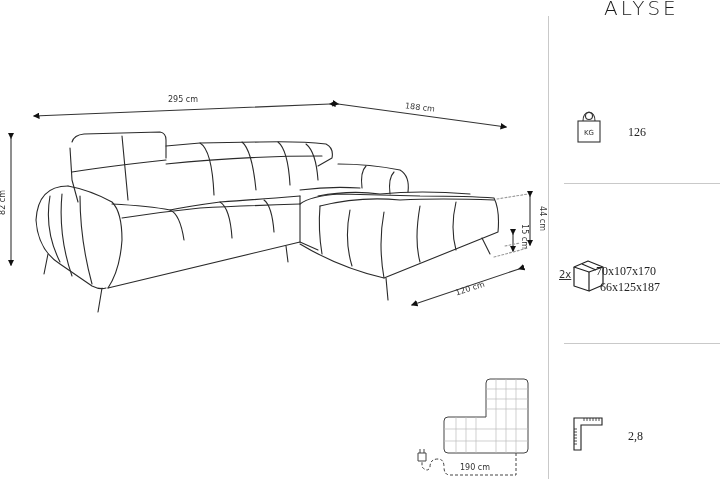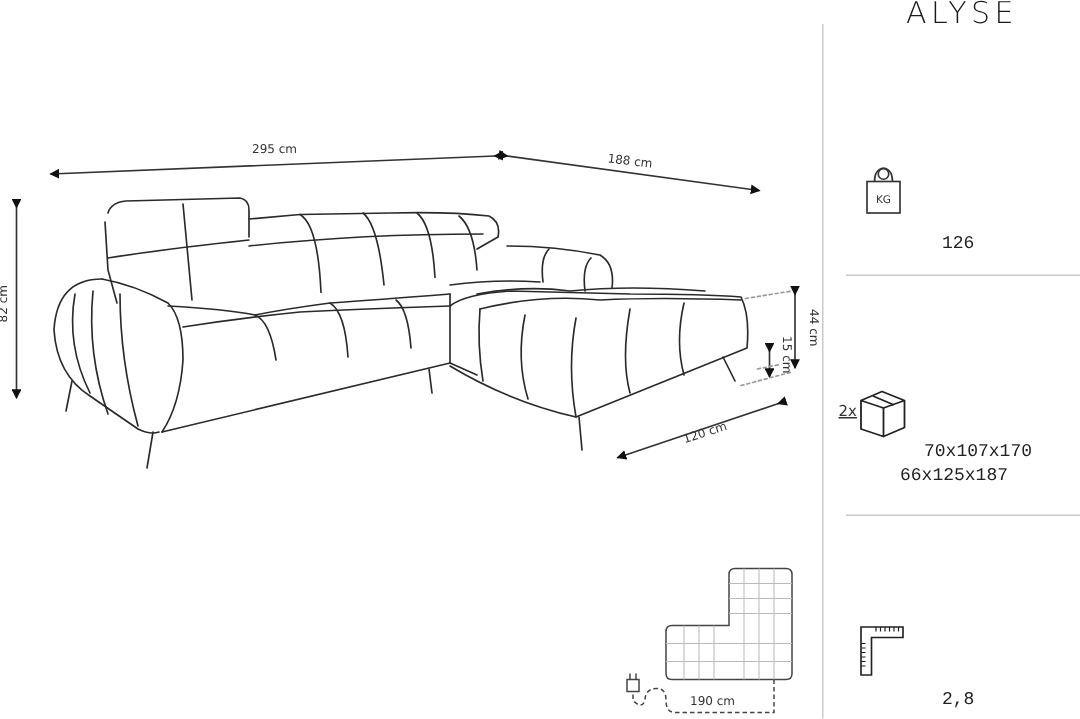--- a/index.html
+++ b/index.html
@@ -2,21 +2,21 @@
 <html><head>
   <meta charset="utf-8">
   <style>
     html, body { margin: 0; padding: 0; background: #ffffff; }
     body { width: 720px; height: 479px; position: relative; overflow: hidden; font-family: "DejaVu Sans", sans-serif; color: #222; }
     .drawing { position: absolute; left: 0; top: 0; width: 548px; height: 408px; }
     .dim-label { position: absolute; font-size: 8px; color: #333; white-space: nowrap; font-family: "DejaVu Sans", sans-serif; }
     .vdivider { position: absolute; left: 548px; top: 16px; width: 1px; height: 463px; background: #c9c9c9; }
     .hdivider { position: absolute; left: 564px; width: 156px; height: 1px; background: #c9c9c9; }
     .title { position: absolute; left: 604px; top: -4px; font-size: 20px; letter-spacing: 3px; font-weight: 300; color: #1a1a1a; font-family: "DejaVu Sans", sans-serif; }
-    .spec-value { position: absolute; font-size: 12px; color: #222; line-height: 16px; font-family: Liberation Mono, monospace; margin-top: 30px; }
+    .spec-value { position: absolute; font-size: 12px; color: #222; line-height: 16px; font-family: Liberation Serif, serif; }
     .icon { position: absolute; }
     .mult { position: absolute; font-size: 10px; color: #333; }
   </style>
 </head>
 <body>
 
 <div class="drawing">
   <svg width="548" height="479" viewBox="0 0 548 479" xmlns="http://www.w3.org/2000/svg">
     <defs>
       <marker id="arr" markerWidth="6" markerHeight="6" refX="5" refY="3" orient="auto">
@@ -143,21 +143,21 @@
 
 <span class="mult" style="left:559px;top:269px;text-decoration:underline;">2x</span>
 <svg class="icon" style="left:572px;top:258px;" width="34" height="34" viewBox="0 0 34 34">
   <g fill="none" stroke="#222" stroke-width="1.2" stroke-linejoin="round">
     <path d="M2,9 L16,3 L31,9 L17,14 Z"></path>
     <path d="M2,9 L2,28 L17,33 L17,14"></path>
     <path d="M31,9 L31,27 L17,33"></path>
     <path d="M10,6 L24,12"></path>
   </g>
 </svg>
-<span class="spec-value" style="left:616px;top:263px;">70x107x170</span>
+<span class="spec-value" style="left:596px;top:263px;">70x107x170</span>
 <span class="spec-value" style="left:600px;top:279px;">66x125x187</span>
 
 <svg class="icon" style="left:572px;top:416px;" width="32" height="36" viewBox="0 0 32 36">
   <g fill="none" stroke="#222" stroke-width="1.1">
     <path d="M2,2 L30,2 L30,9 L9,9 L9,34 L2,34 Z"></path>
     <g stroke-width="0.8">
       <line x1="12" y1="2" x2="12" y2="5"></line>
         <line x1="15" y1="2" x2="15" y2="5"></line>
         <line x1="18" y1="2" x2="18" y2="5"></line>
       <line x1="21" y1="2" x2="21" y2="5"></line>

